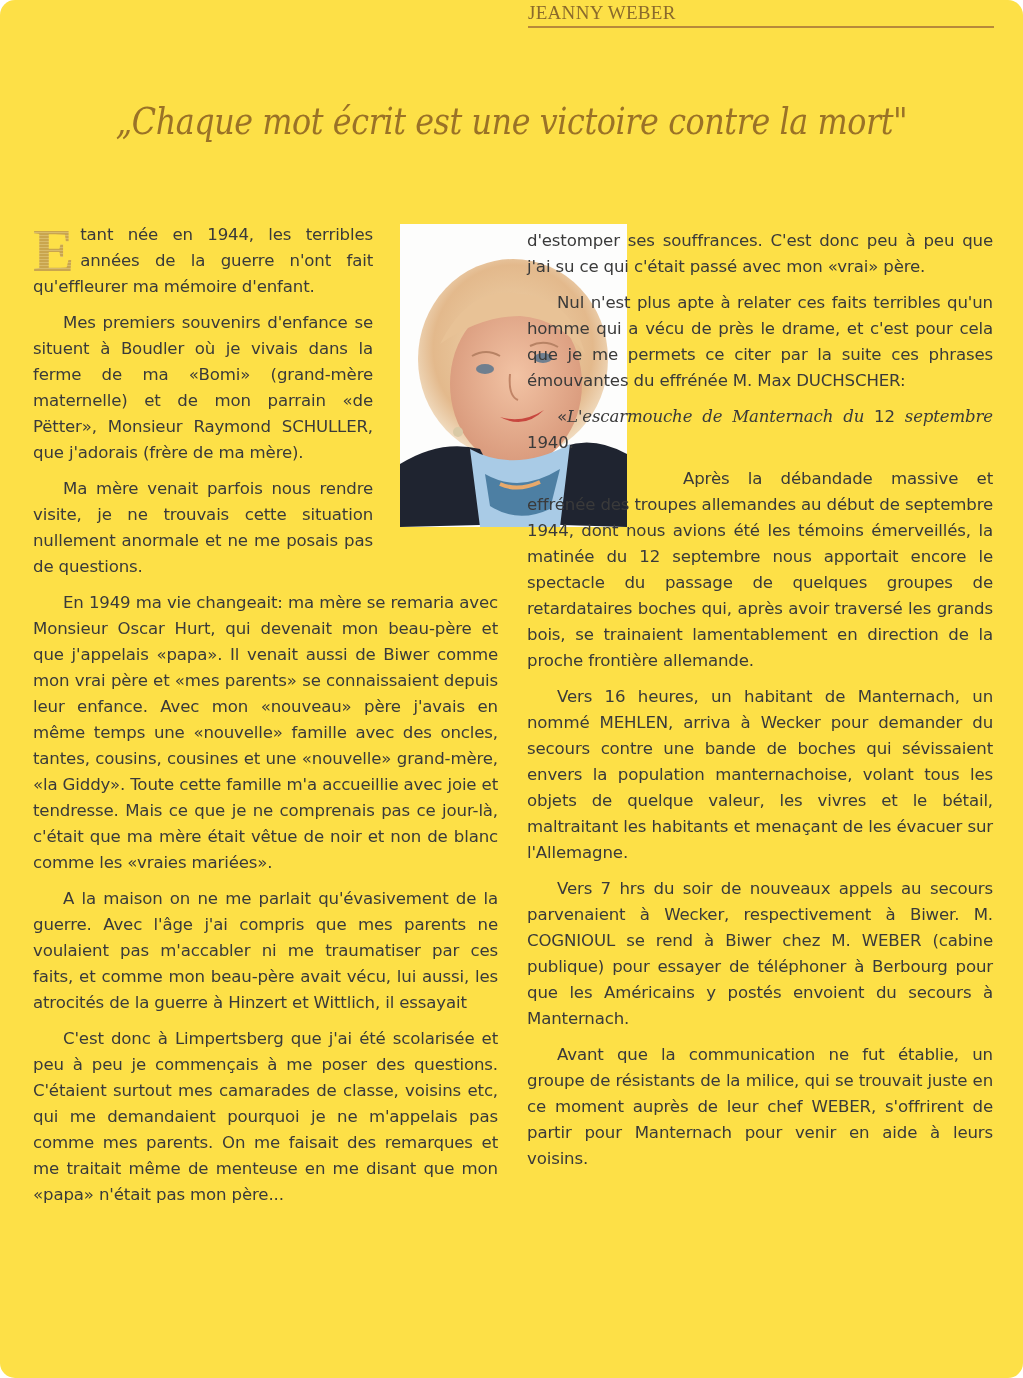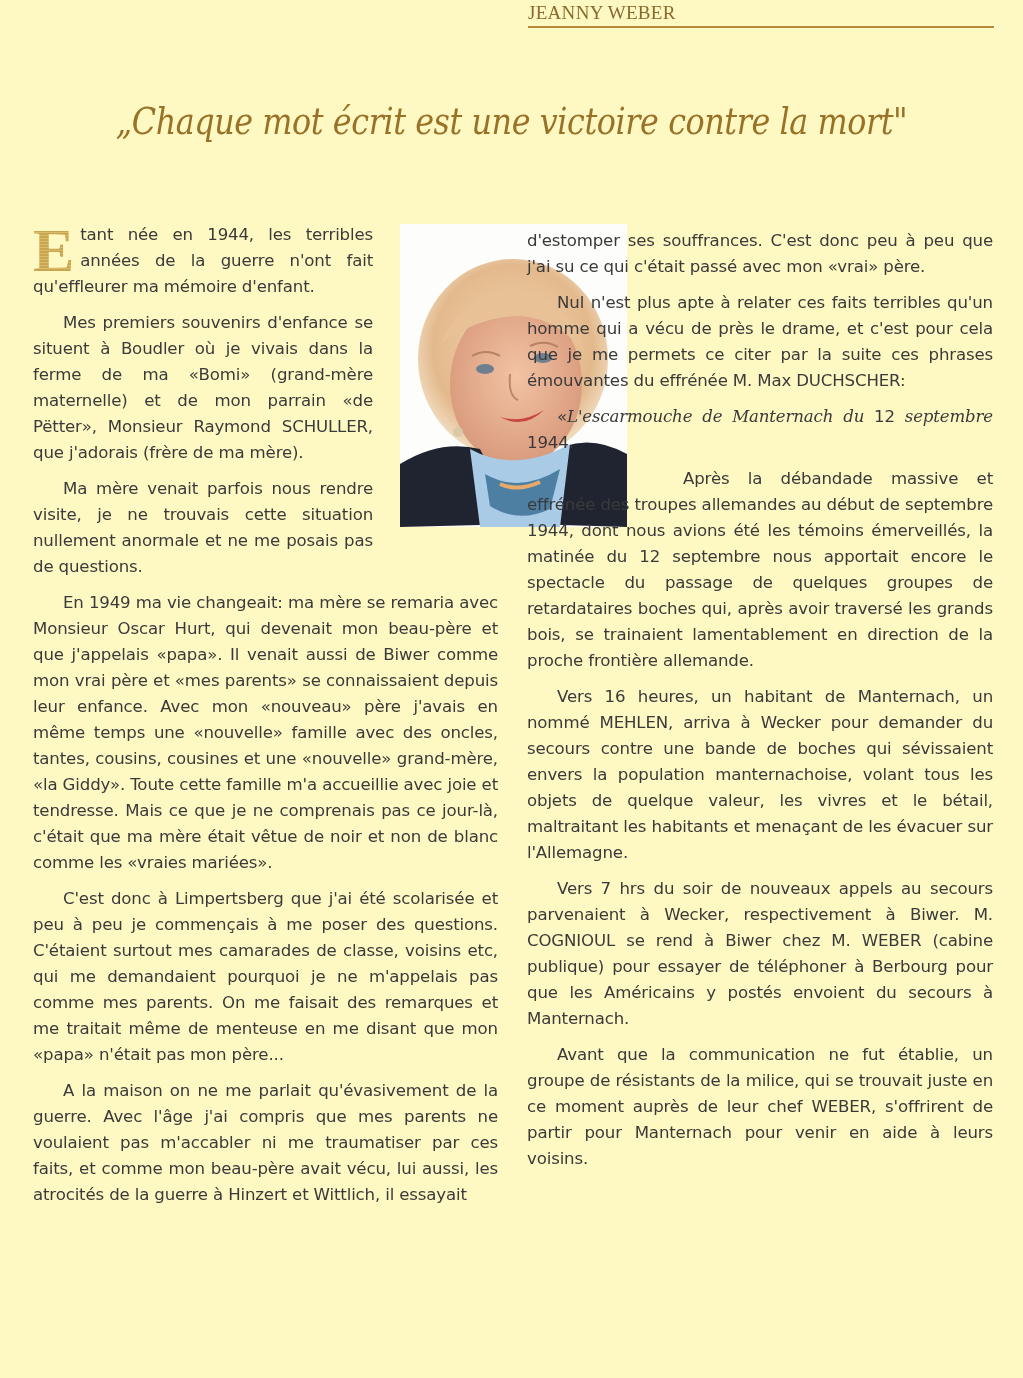--- a/index.html
+++ b/index.html
@@ -1,17 +1,17 @@
 <!DOCTYPE html>
 <html><head>
 <meta charset="utf-8">
 <style>
   html, body { margin: 0; padding: 0; background: #ffffff; }
   body { width: 1023px; height: 1378px; position: relative; overflow: hidden; }
-  .page { position: absolute; inset: 0; background: #fef9c3; }
+  .page { position: absolute; inset: 0; background: #fde047; border-radius: 15px; }
   .header-author {
     position: absolute; left: 528px; top: 2px; width: 466px;
     font-family: "Liberation Serif", "DejaVu Serif", serif;
     font-size: 19px; color: #8a6a2c; letter-spacing: 0.3px;
     border-bottom: 2px solid #b8893a; padding-bottom: 2px; line-height: 22px;
   }
   .title {
     position: absolute; left: 0; right: 0; top: 100px; text-align: center;
     font-family: "DejaVu Serif", serif; font-style: italic;
     font-size: 37px; color: #9a7227; letter-spacing: -0.5px;
@@ -81,27 +81,27 @@
       <path d="M85 250 Q120 270 160 245 L150 285 Q118 300 90 282 Z" fill="#4d7fa3"></path>
       <path d="M100 260 Q118 268 140 258" stroke="#e8a96b" stroke-width="4" fill="none"></path>
     </svg>
   </div>
 
   <div class="col col-left">
     <p class="noindent narrow-left"><span class="dropcap">E</span><span>tant née en 1944, les terribles années de la guerre n'ont fait qu'effleurer ma mémoire d'enfant.</span></p>
     <p class="narrow-left">Mes premiers souvenirs d'enfance se situent à Boudler où je vivais dans la ferme de ma «Bomi» (grand-mère maternelle) et de mon parrain «de Pëtter», Monsieur Raymond SCHULLER, que j'adorais (frère de ma mère).</p>
     <p class="narrow-left">Ma mère venait parfois nous rendre visite, je ne trouvais cette situation nullement anormale et ne me posais pas de questions.</p>
     <p>En 1949 ma vie changeait: ma mère se remaria avec Monsieur Oscar Hurt, qui devenait mon beau-père et que j'appelais «papa». Il venait aussi de Biwer comme mon vrai père et «mes parents» se connaissaient depuis leur enfance. Avec mon «nouveau» père j'avais en même temps une «nouvelle» famille avec des oncles, tantes, cousins, cousines et une «nouvelle» grand-mère, «la Giddy». Toute cette famille m'a accueillie avec joie et tendresse. Mais ce que je ne comprenais pas ce jour-là, c'était que ma mère était vêtue de noir et non de blanc comme les «vraies mariées».</p>
+    <p>A la maison on ne me parlait qu'évasivement de la guerre. Avec l'âge j'ai compris que mes parents ne voulaient pas m'accabler ni me traumatiser par ces faits, et comme mon beau-père avait vécu, lui aussi, les atrocités de la guerre à Hinzert et Wittlich, il essayait</p>
     <p>C'est donc à Limpertsberg que j'ai été scolarisée et peu à peu je commençais à me poser des questions. C'étaient surtout mes camarades de classe, voisins etc, qui me demandaient pourquoi je ne m'appelais pas comme mes parents. On me faisait des remarques et me traitait même de menteuse en me disant que mon «papa» n'était pas mon père...</p>
-    <p>A la maison on ne me parlait qu'évasivement de la guerre. Avec l'âge j'ai compris que mes parents ne voulaient pas m'accabler ni me traumatiser par ces faits, et comme mon beau-père avait vécu, lui aussi, les atrocités de la guerre à Hinzert et Wittlich, il essayait</p>
   </div>
 
   <div class="col col-right">
     <p class="narrow-right noindent" style="text-indent:0">d'estomper ses souffrances. C'est donc peu à peu que j'ai su ce qui c'était passé avec mon «vrai» père.</p>
     <p class="narrow-right">Nul n'est plus apte à relater ces faits terribles qu'un homme qui a vécu de près le drame, et c'est pour cela que je me permets ce citer par la suite ces phrases émouvantes du effrénée M. Max DUCHSCHER:</p>
-    <p class="narrow-right"><span>«</span><span class="italic">L'escarmouche de Manternach du</span><span> 12 </span><span class="italic">septembre</span><span> 1944.</span></p>
+    <p class="narrow-right"><span>«</span><span class="italic">L'escarmouche de Manternach du</span><span> 12 </span><span class="italic">septembre</span><span> 1940.</span></p>
     <p style="text-indent:156px">Après la débandade massive et effrénée des troupes allemandes au début de septembre 1944, dont nous avions été les témoins émerveillés, la matinée du 12 septembre nous apportait encore le spectacle du passage de quelques groupes de retardataires boches qui, après avoir traversé les grands bois, se trainaient lamentablement en direction de la proche frontière allemande.</p>
     <p>Vers 16 heures, un habitant de Manternach, un nommé MEHLEN, arriva à Wecker pour demander du secours contre une bande de boches qui sévissaient envers la population manternachoise, volant tous les objets de quelque valeur, les vivres et le bétail, maltraitant les habitants et menaçant de les évacuer sur l'Allemagne.</p>
     <p>Vers 7 hrs du soir de nouveaux appels au secours parvenaient à Wecker, respectivement à Biwer. M. COGNIOUL se rend à Biwer chez M. WEBER (cabine publique) pour essayer de téléphoner à Berbourg pour que les Américains y postés envoient du secours à Manternach.</p>
     <p>Avant que la communication ne fut établie, un groupe de résistants de la milice, qui se trouvait juste en ce moment auprès de leur chef WEBER, s'offrirent de partir pour Manternach pour venir en aide à leurs voisins.</p>
   </div>
 
 </div>
 
 </body></html>

